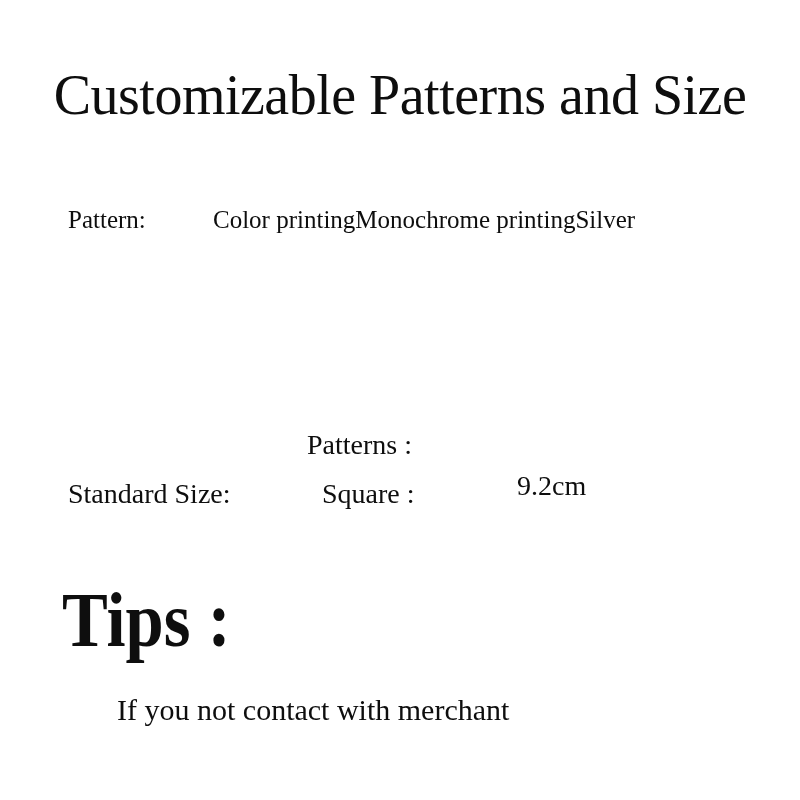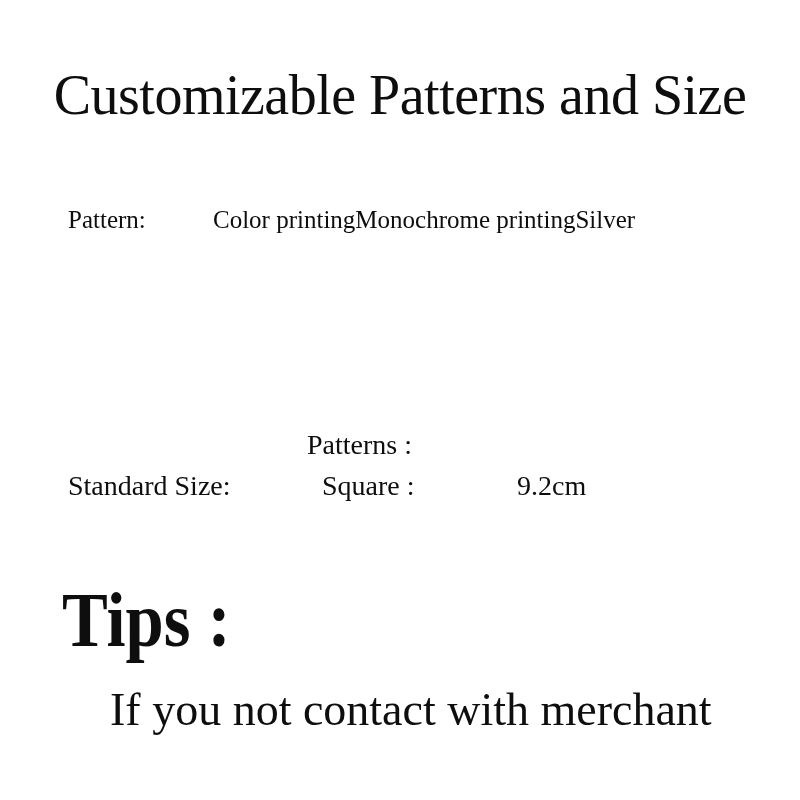--- a/index.html
+++ b/index.html
@@ -71,38 +71,39 @@
   .size-row {
     display: flex;
   }
   .size-name {
     flex: none;
     width: 210px;
   }
   .size-row:nth-child(2) .size-name {
     padding-left: 15px;
     width: 195px;
+    margin-top: 8px;
   }
   .tips-heading {
     position: absolute;
     left: 62px;
     top: 581px;
     margin: 0;
     font-size: 78px;
     font-weight: 700;
     line-height: 1;
     white-space: nowrap;
     transform: scaleX(0.88);
     transform-origin: left top;
   }
   .tips-lines {
     position: absolute;
-    left: 110px;
+    left: 117px;
     top: 690px;
-    font-size: 46px;
+    font-size: 30px;
     line-height: 40px;
     white-space: nowrap;
   }
   .tips-lines p {
     margin: 0;
   }
 </style>
 </head>
 <body>
 

